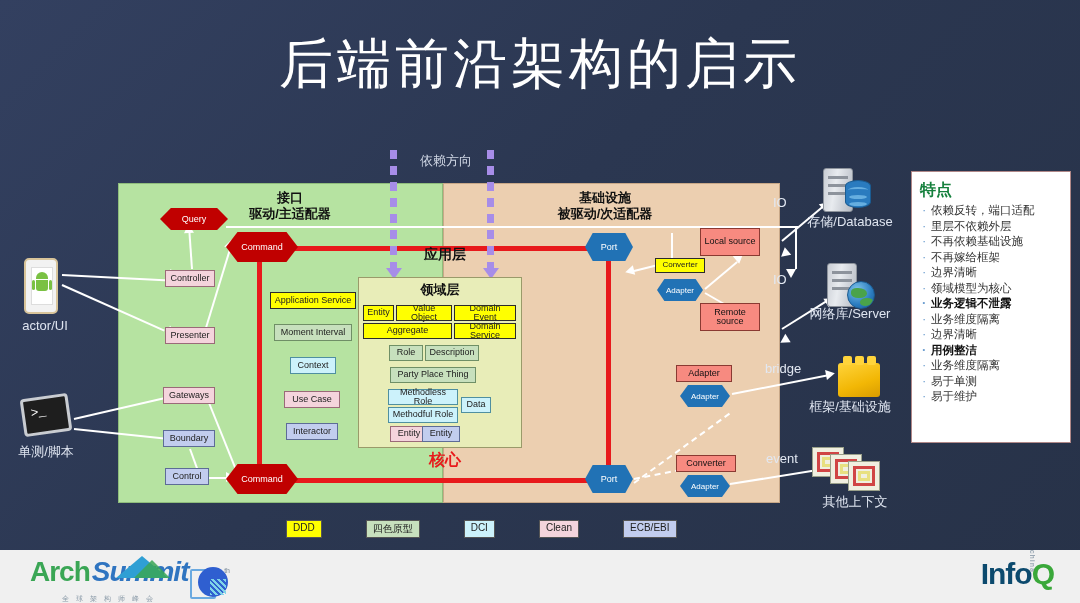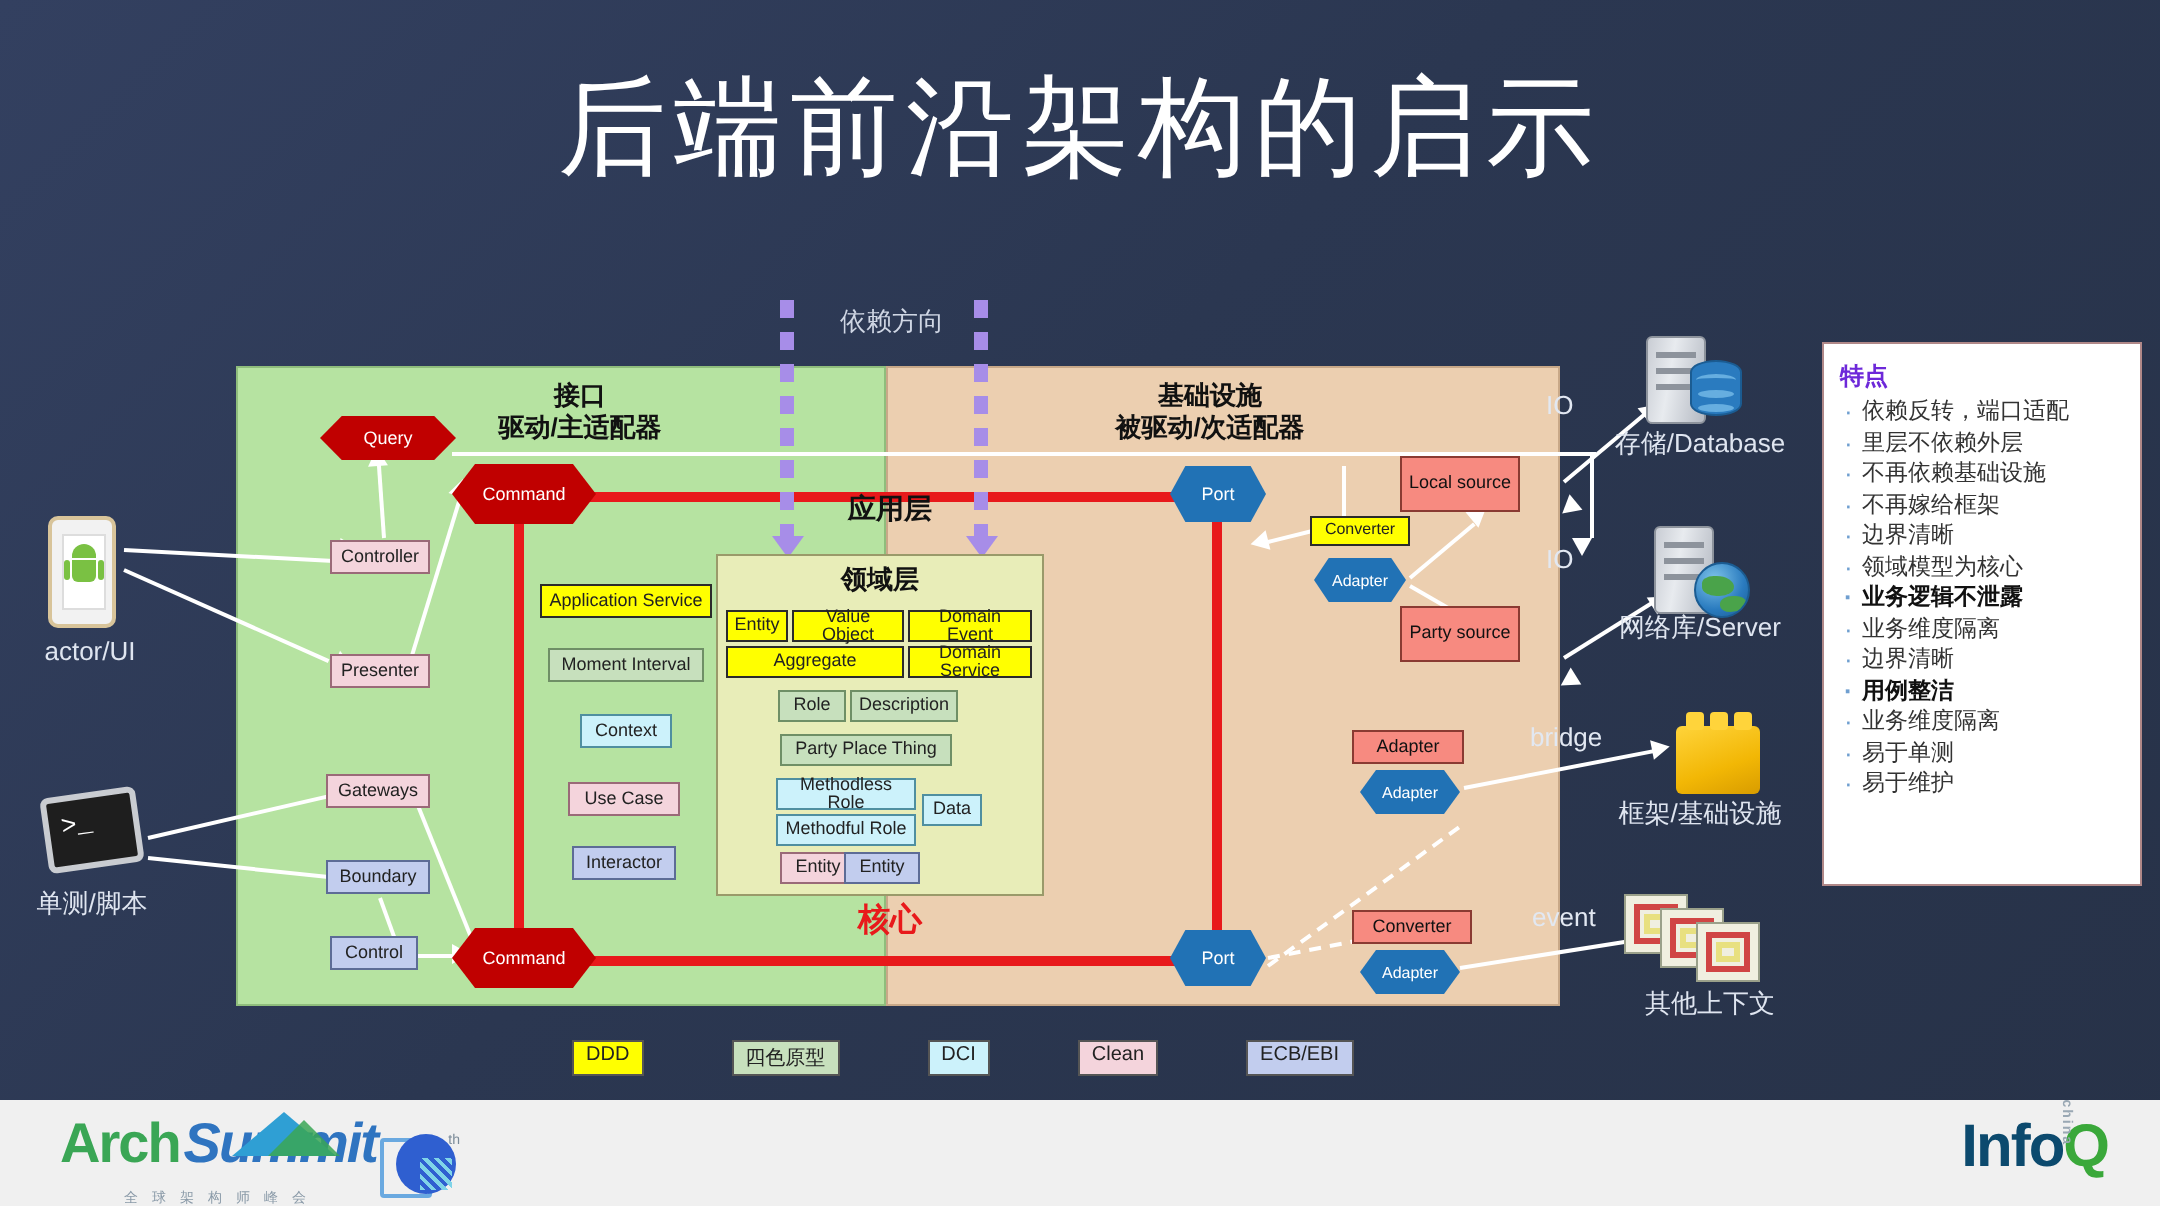--- a/index.html
+++ b/index.html
@@ -272,21 +272,21 @@
     content: ">_"; position: absolute; left: 6px; top: 5px;
     color: #ffffff; font-family: "Liberation Mono", monospace; font-size: 13px;
   }
 
   
   .features {
     position: absolute; left: 911px; top: 171px; width: 160px; height: 272px;
     background: #ffffff; border: 1px solid #b08888;
     padding: 8px 6px 6px 8px;
   }
-  .features h3 { font-size: 12px; color: #6d28d9; margin-bottom: 2px; }
+  .features h3 { font-size: 16px; color: #15803d; margin-bottom: 2px; }
   .features ul { list-style: none; }
   .features li {
     font-size: 11.5px; color: #333; line-height: 15.5px;
     padding-left: 11px; position: relative; white-space: nowrap;
   }
   .features li:before {
     content: "·"; position: absolute; left: 2px; top: -1px; color: #6f9fd0; font-size: 13px;
   }
   .features li.bold { font-weight: bold; color: #111; }
 
@@ -407,21 +407,21 @@
 
   <div class="sec-core">核心</div>
 
   <div class="hex hex-blue" style="left:585px; top:233px; width:48px; height:28px;">Port</div>
   <div class="hex hex-blue" style="left:585px; top:465px; width:48px; height:28px;">Port</div>
 
   <div class="bx c-yellow" style="left:655px; top:258px; width:50px; height:15px; font-size:8px;">Converter</div>
   <div class="hex hex-blue" style="left:657px; top:279px; width:46px; height:22px; font-size:8px;">Adapter</div>
 
   <div class="bx c-salmon" style="left:700px; top:228px; width:60px; height:28px; font-size:9px; flex-direction:column;">Local source</div>
-  <div class="bx c-salmon" style="left:700px; top:303px; width:60px; height:28px; font-size:9px;">Party source</div>
+  <div class="bx c-salmon" style="left:700px; top:303px; width:60px; height:28px; font-size:9px;">Remote source</div>
 
   <div class="bx c-salmon" style="left:676px; top:365px; width:56px; height:17px;">Adapter</div>
   <div class="hex hex-blue" style="left:680px; top:385px; width:50px; height:22px; font-size:8px;">Adapter</div>
 
   <div class="bx c-salmon" style="left:676px; top:455px; width:60px; height:17px;">Converter</div>
   <div class="hex hex-blue" style="left:680px; top:475px; width:50px; height:22px; font-size:8px;">Adapter</div>
 
   <div class="arw" style="left:634px; top:270px; width:28px; height:2px; transform:rotate(-14deg);"></div>
   <div class="arwhead" style="left:634px; top:265px; transform:rotate(166deg);"></div>
   <div class="arw" style="left:672px; top:232px; width:28px; height:2px; transform:rotate(90deg);"></div>

